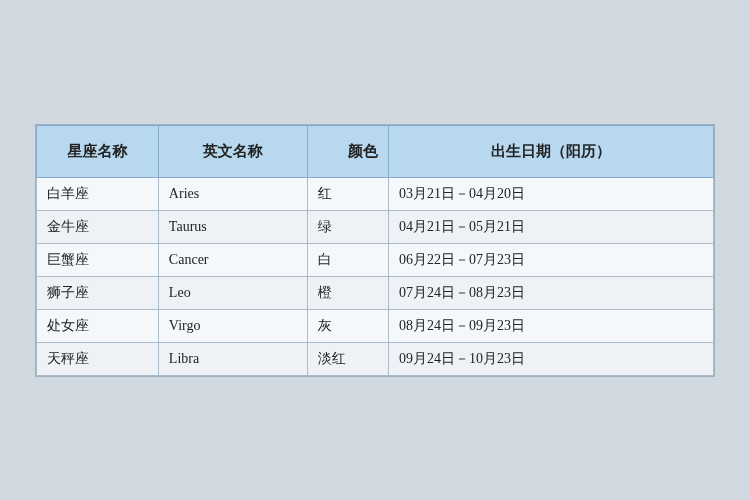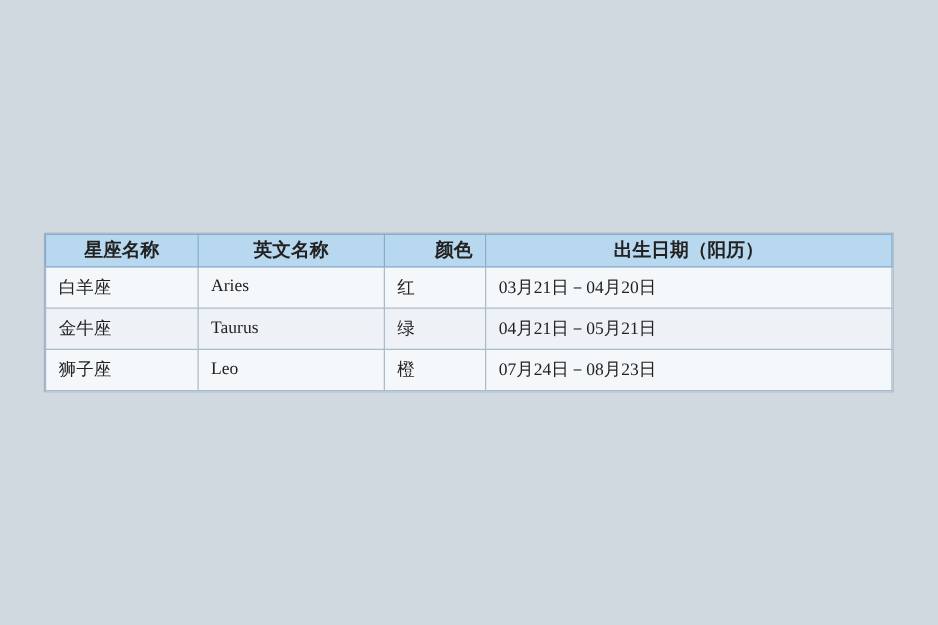--- a/index.html
+++ b/index.html
@@ -26,21 +26,21 @@
     }
 
     table {
       width: 100%;
       border-collapse: collapse;
     }
 
     thead tr th {
       background-color: #b8d8f0;
       border: 1px solid #88aacc;
-      padding: 3px 10px;
+      padding: 16px 10px;
       text-align: center;
       font-size: 15px;
       font-weight: bold;
       color: #222;
     }
 
     tbody tr td {
       border: 1px solid #aabbcc;
       padding: 7px 10px;
       text-align: left;
@@ -78,20 +78,38 @@
           <td>红</td>
           <td>03月21日－04月20日</td>
         </tr>
         <tr>
           <td>金牛座</td>
           <td>Taurus</td>
           <td>绿</td>
           <td>04月21日－05月21日</td>
         </tr>
         <tr>
+          <td>巨蟹座</td>
+          <td>Cancer</td>
+          <td>白</td>
+          <td>06月22日－07月23日</td>
+        </tr>
+        <tr>
           <td>狮子座</td>
           <td>Leo</td>
           <td>橙</td>
           <td>07月24日－08月23日</td>
+        </tr>
+        <tr>
+          <td>处女座</td>
+          <td>Virgo</td>
+          <td>灰</td>
+          <td>08月24日－09月23日</td>
+        </tr>
+        <tr>
+          <td>天秤座</td>
+          <td>Libra</td>
+          <td>淡红</td>
+          <td>09月24日－10月23日</td>
         </tr>
       </tbody>
   </table>
 </div>
 
 </body></html>

